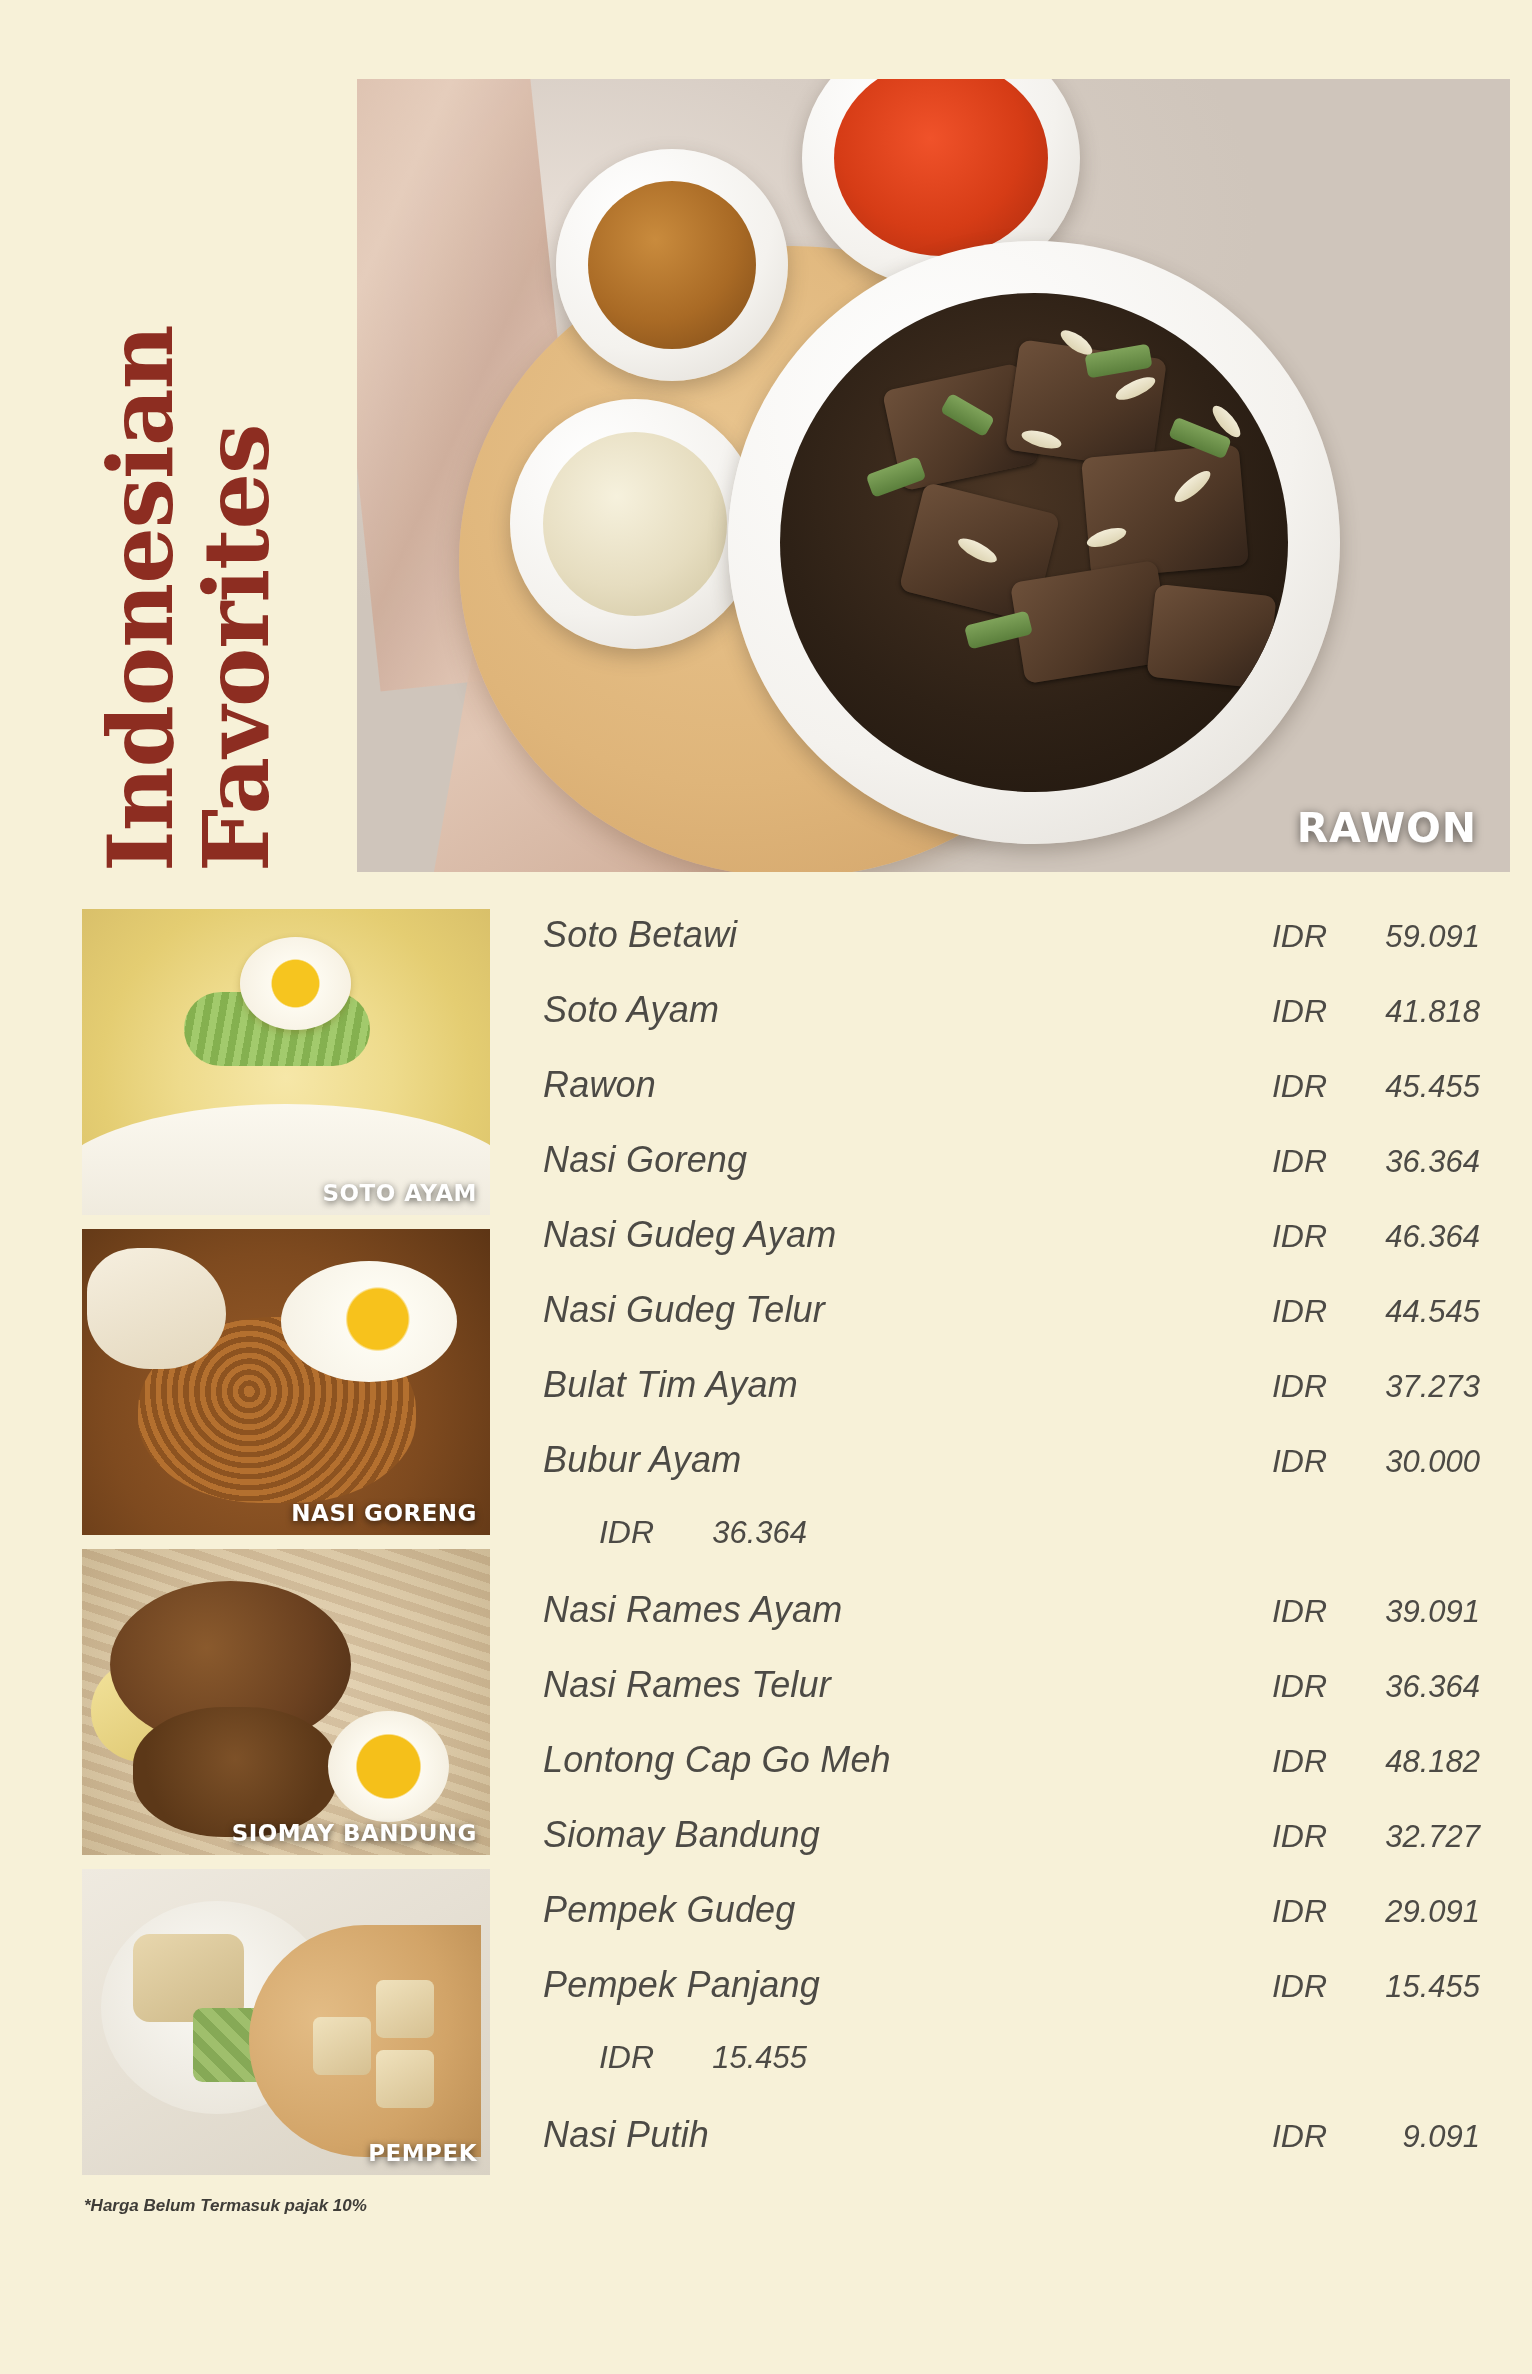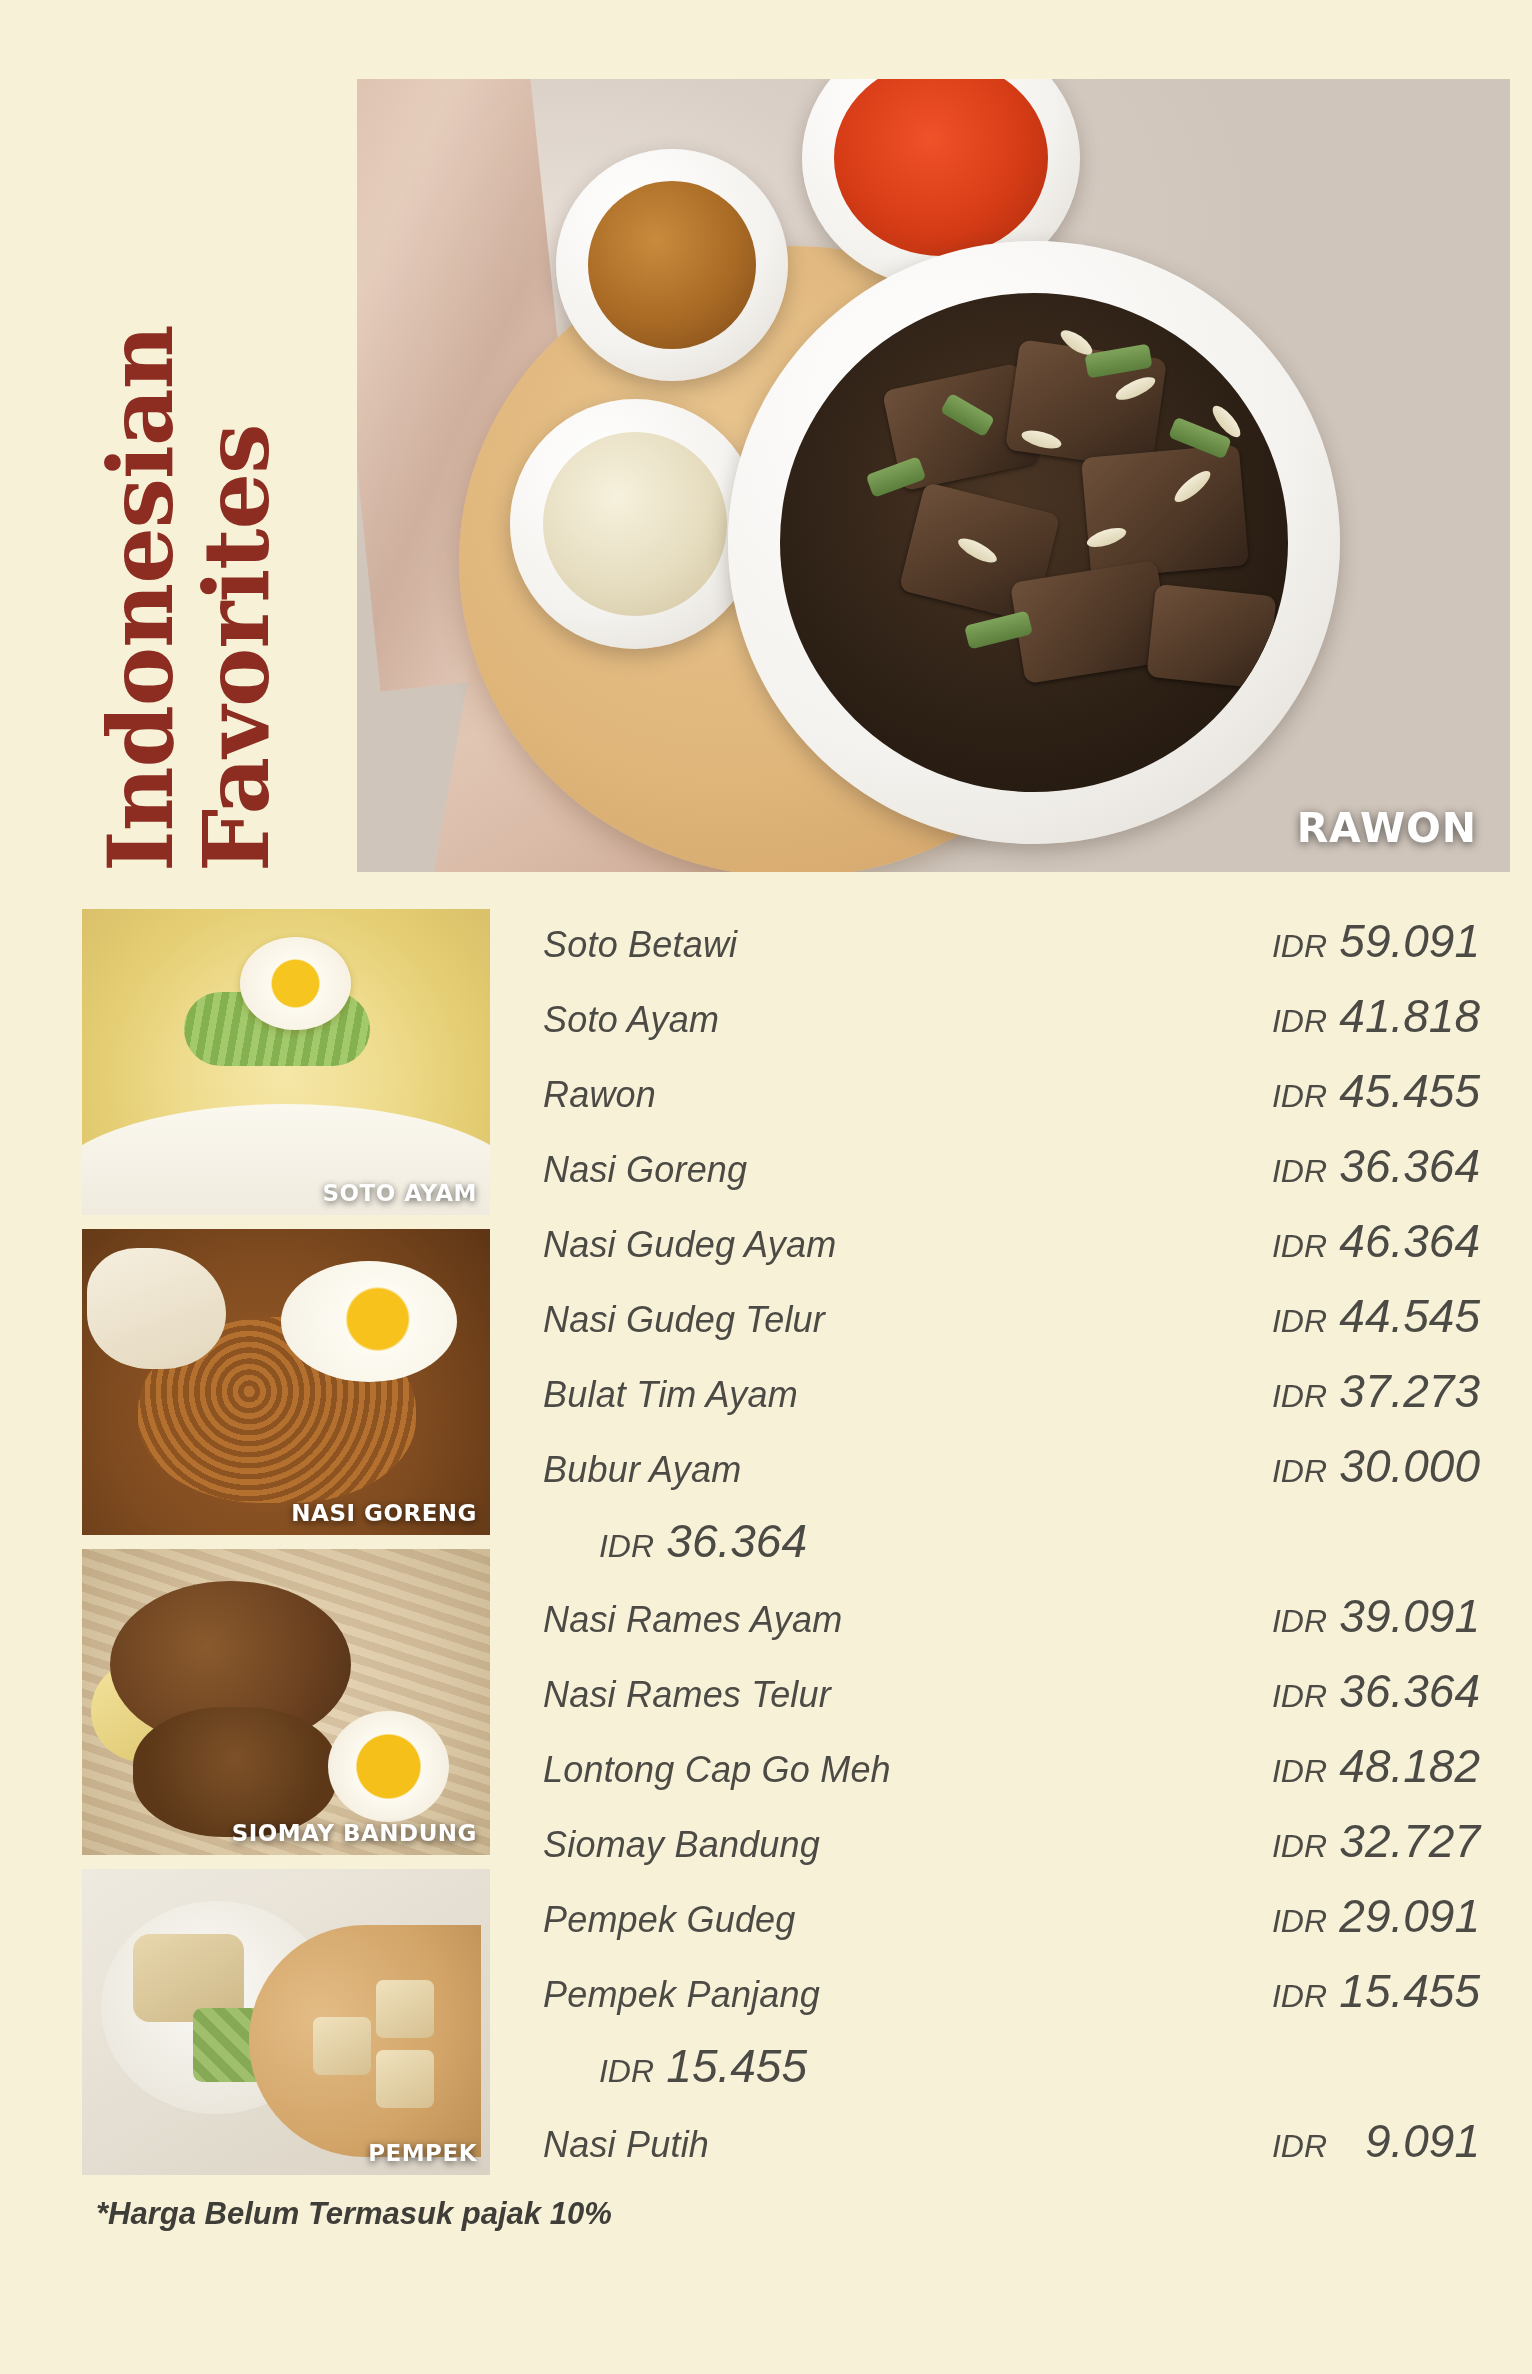--- a/index.html
+++ b/index.html
@@ -333,32 +333,32 @@
     font-family: "Liberation Sans", sans-serif;
     font-style: italic;
     font-size: 32px;
     color: #4c4a45;
   }
   .price {
     width: 153px;
     text-align: right;
     font-family: "Liberation Sans", sans-serif;
     font-style: italic;
-    font-size: 46px;
+    font-size: 31px;
     color: #4c4a45;
   }
 
   .footnote {
     position: absolute;
-    left: 96px;
+    left: 84px;
     top: 2196px;
     font-family: "Liberation Sans", sans-serif;
     font-style: italic;
     font-weight: bold;
-    font-size: 31px;
+    font-size: 17px;
     color: #3f3d38;
   }
 </style>
 </head>
 <body>
 
 <div class="page">
 
   <div class="title-wrap">
     <div class="vtitle">

